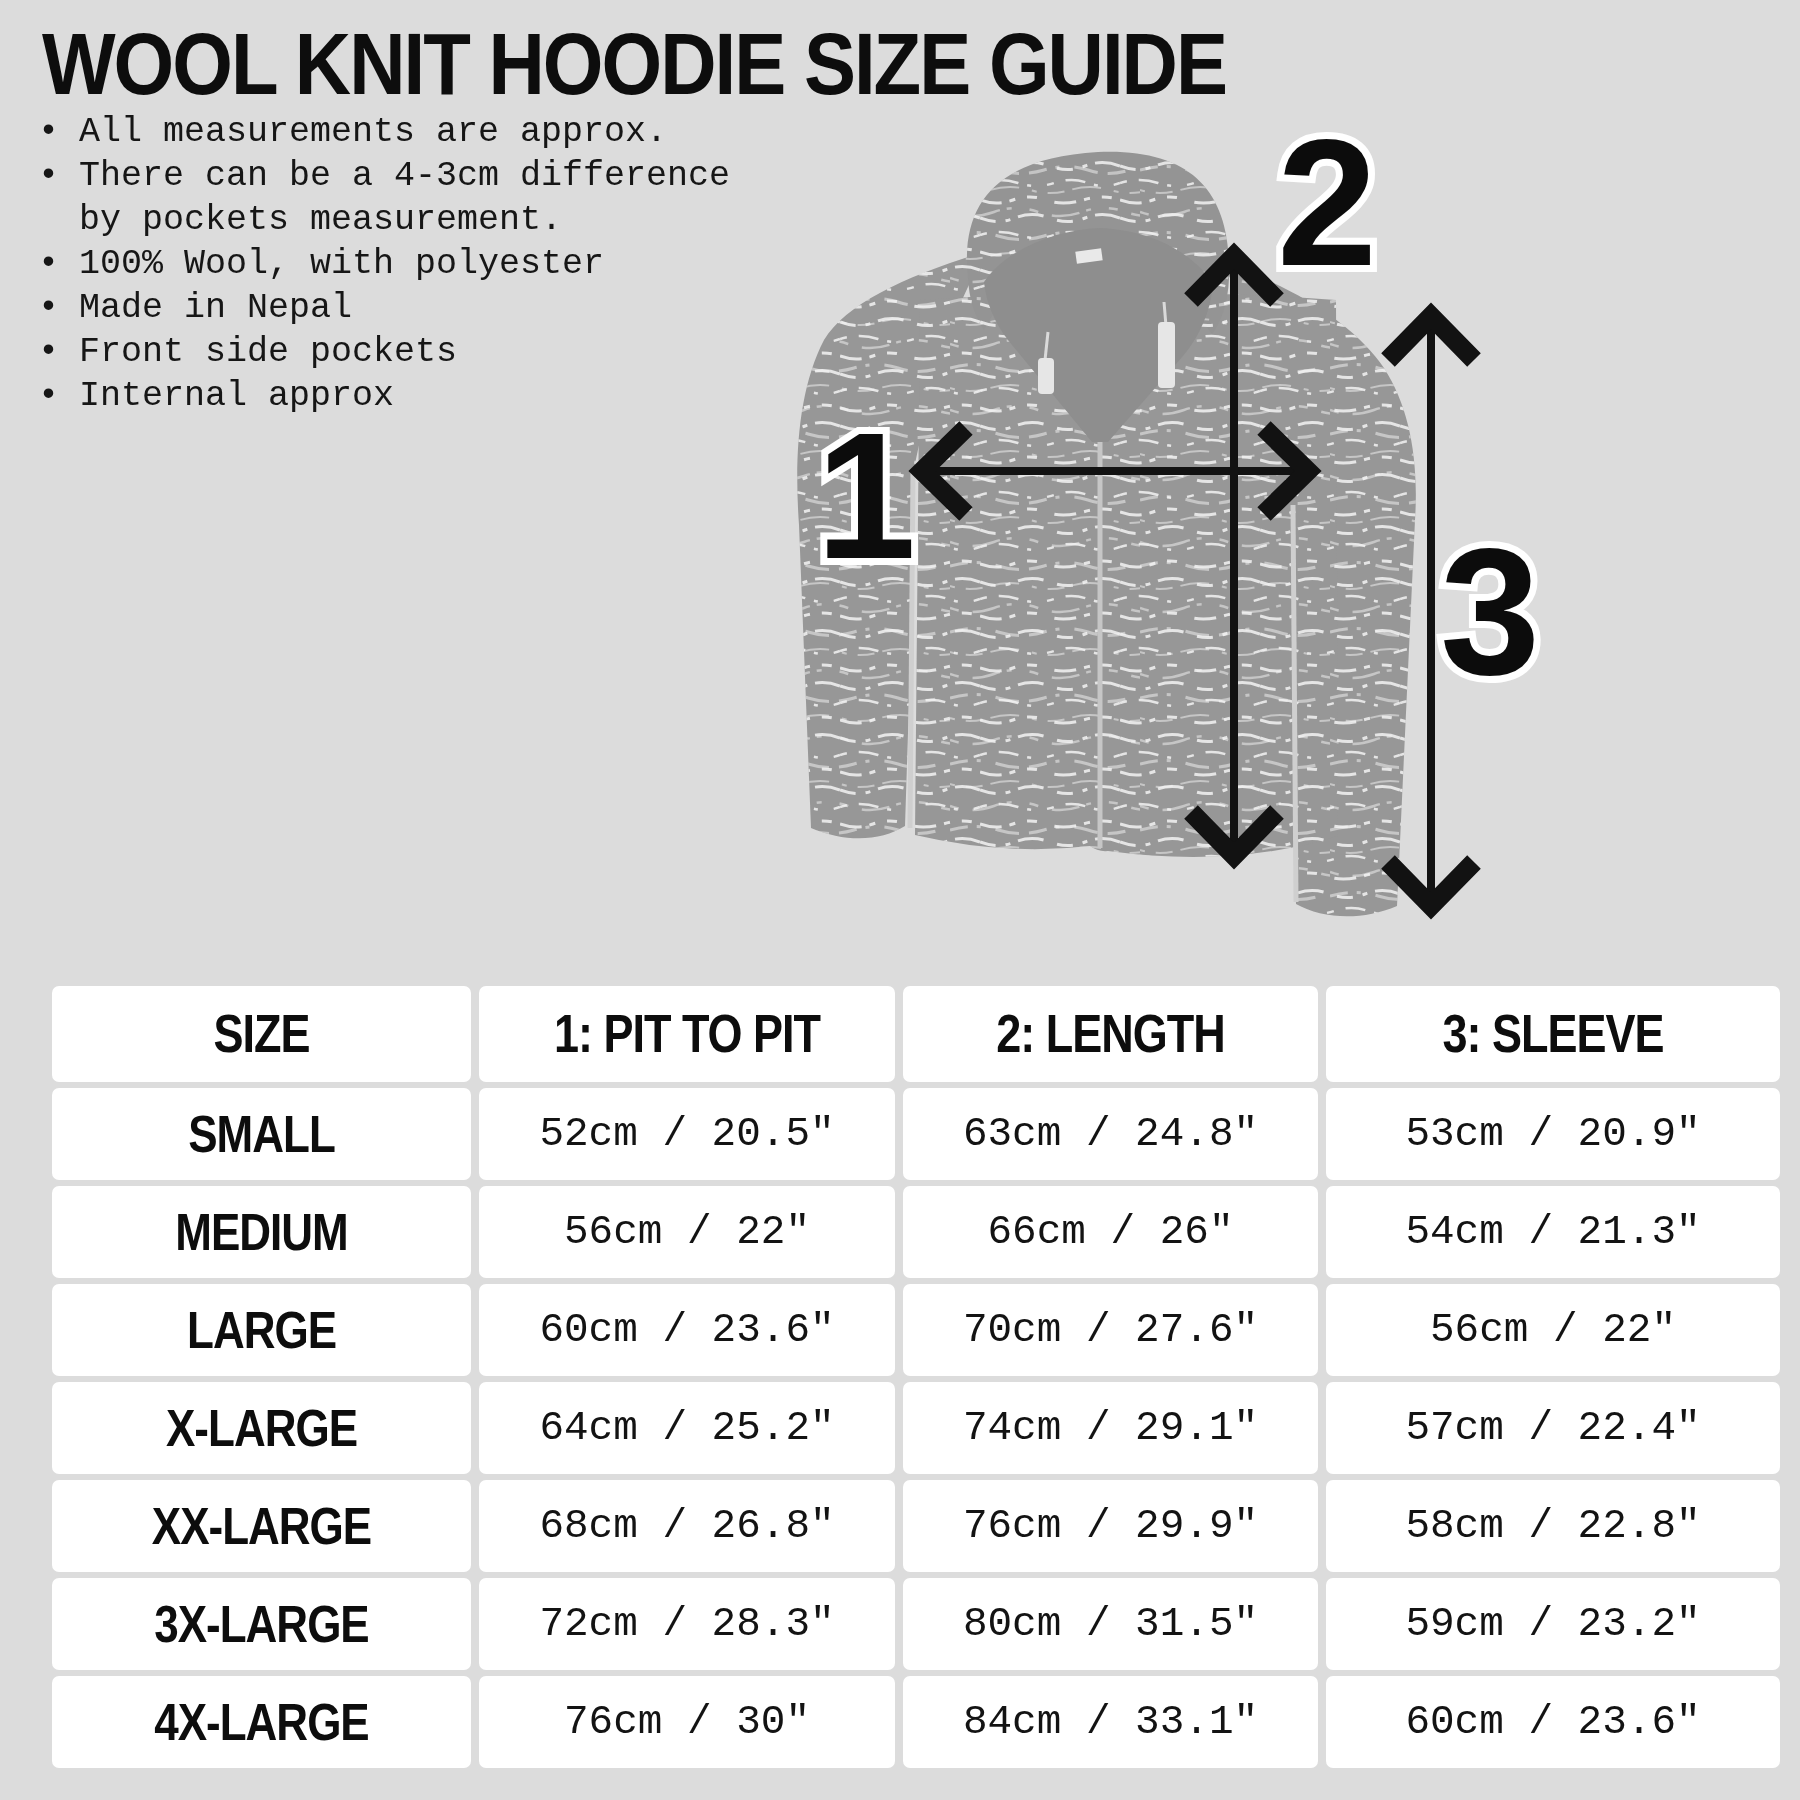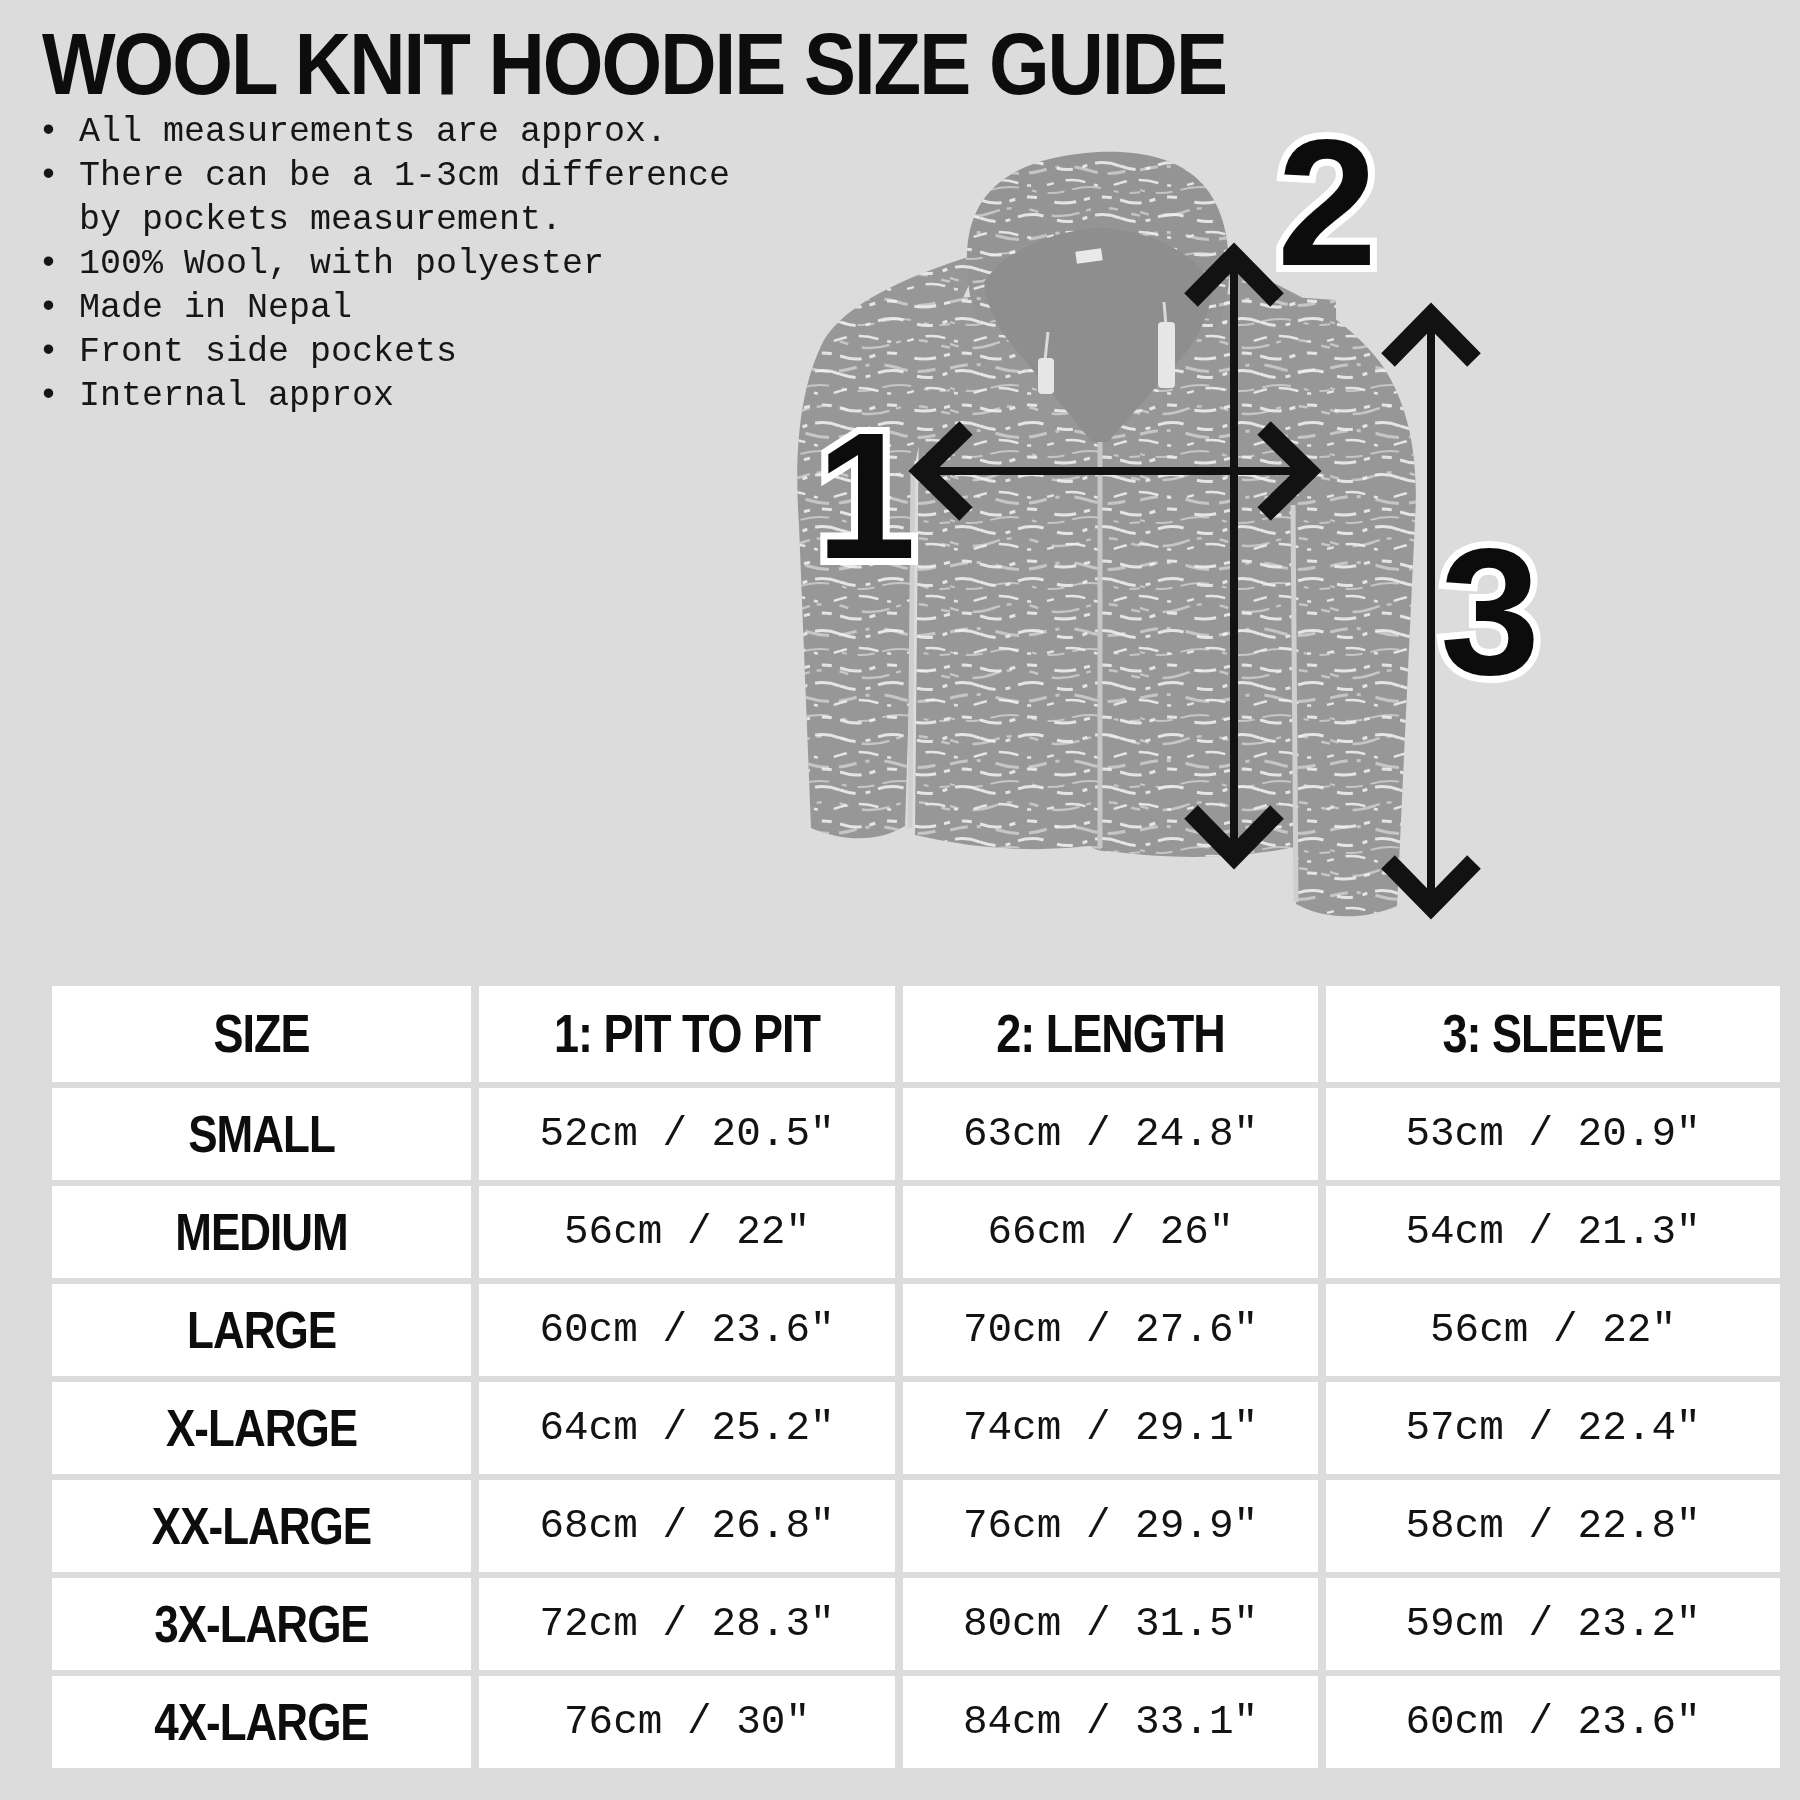--- a/index.html
+++ b/index.html
@@ -22,21 +22,21 @@
   .diagram{position:absolute;left:650px;top:130px;width:910px;height:850px;overflow:visible;}
   .digit{font-family:"Liberation Sans",sans-serif;font-weight:900;font-size:180px;
          fill:#0c0c0c;stroke:#ffffff;stroke-width:14px;paint-order:stroke;text-anchor:middle;}
   .arrow{stroke:#121212;fill:none;}
 
   
   .table{position:absolute;left:52px;top:986px;display:grid;
          grid-template-columns:419px 416px 415px 454px;
          grid-template-rows:96px repeat(7,92px);
          column-gap:8px;row-gap:6px;}
-  .cell{background:#ffffff;display:flex;align-items:center;justify-content:center;}
+  .cell{background:#ffffff;display:flex;align-items:center;justify-content:center;border-radius:7px;}
   .impact{font-weight:900;letter-spacing:-1px;display:inline-block;
           transform:scaleY(1.18);color:#0d0d0d;white-space:nowrap;}
   .head .impact{font-size:45px;}
   .size .impact{font-size:44px;}
   .val{font-family:"Liberation Mono",monospace;font-size:41px;color:#131313;
        letter-spacing:0px;white-space:nowrap;}
 </style>
 </head>
 <body>
 
@@ -44,21 +44,21 @@
 
   <div class="title">WOOL KNIT HOODIE SIZE GUIDE</div>
 
   <div class="bullets">
     <div class="b-item">
       <span class="dot">•</span>
       <span class="b-text">All measurements are approx.</span>
     </div>
     <div class="b-item">
       <span class="dot">•</span>
-      <span class="b-text">There can be a 1-3cm difference</span>
+      <span class="b-text">There can be a 4-3cm difference</span>
     </div>
     <div class="b-item">
       <span class="dot"></span>
       <span class="b-text">by pockets measurement.</span>
     </div>
     <div class="b-item">
       <span class="dot">•</span>
       <span class="b-text">100% Wool, with polyester</span>
     </div>
     <div class="b-item">

